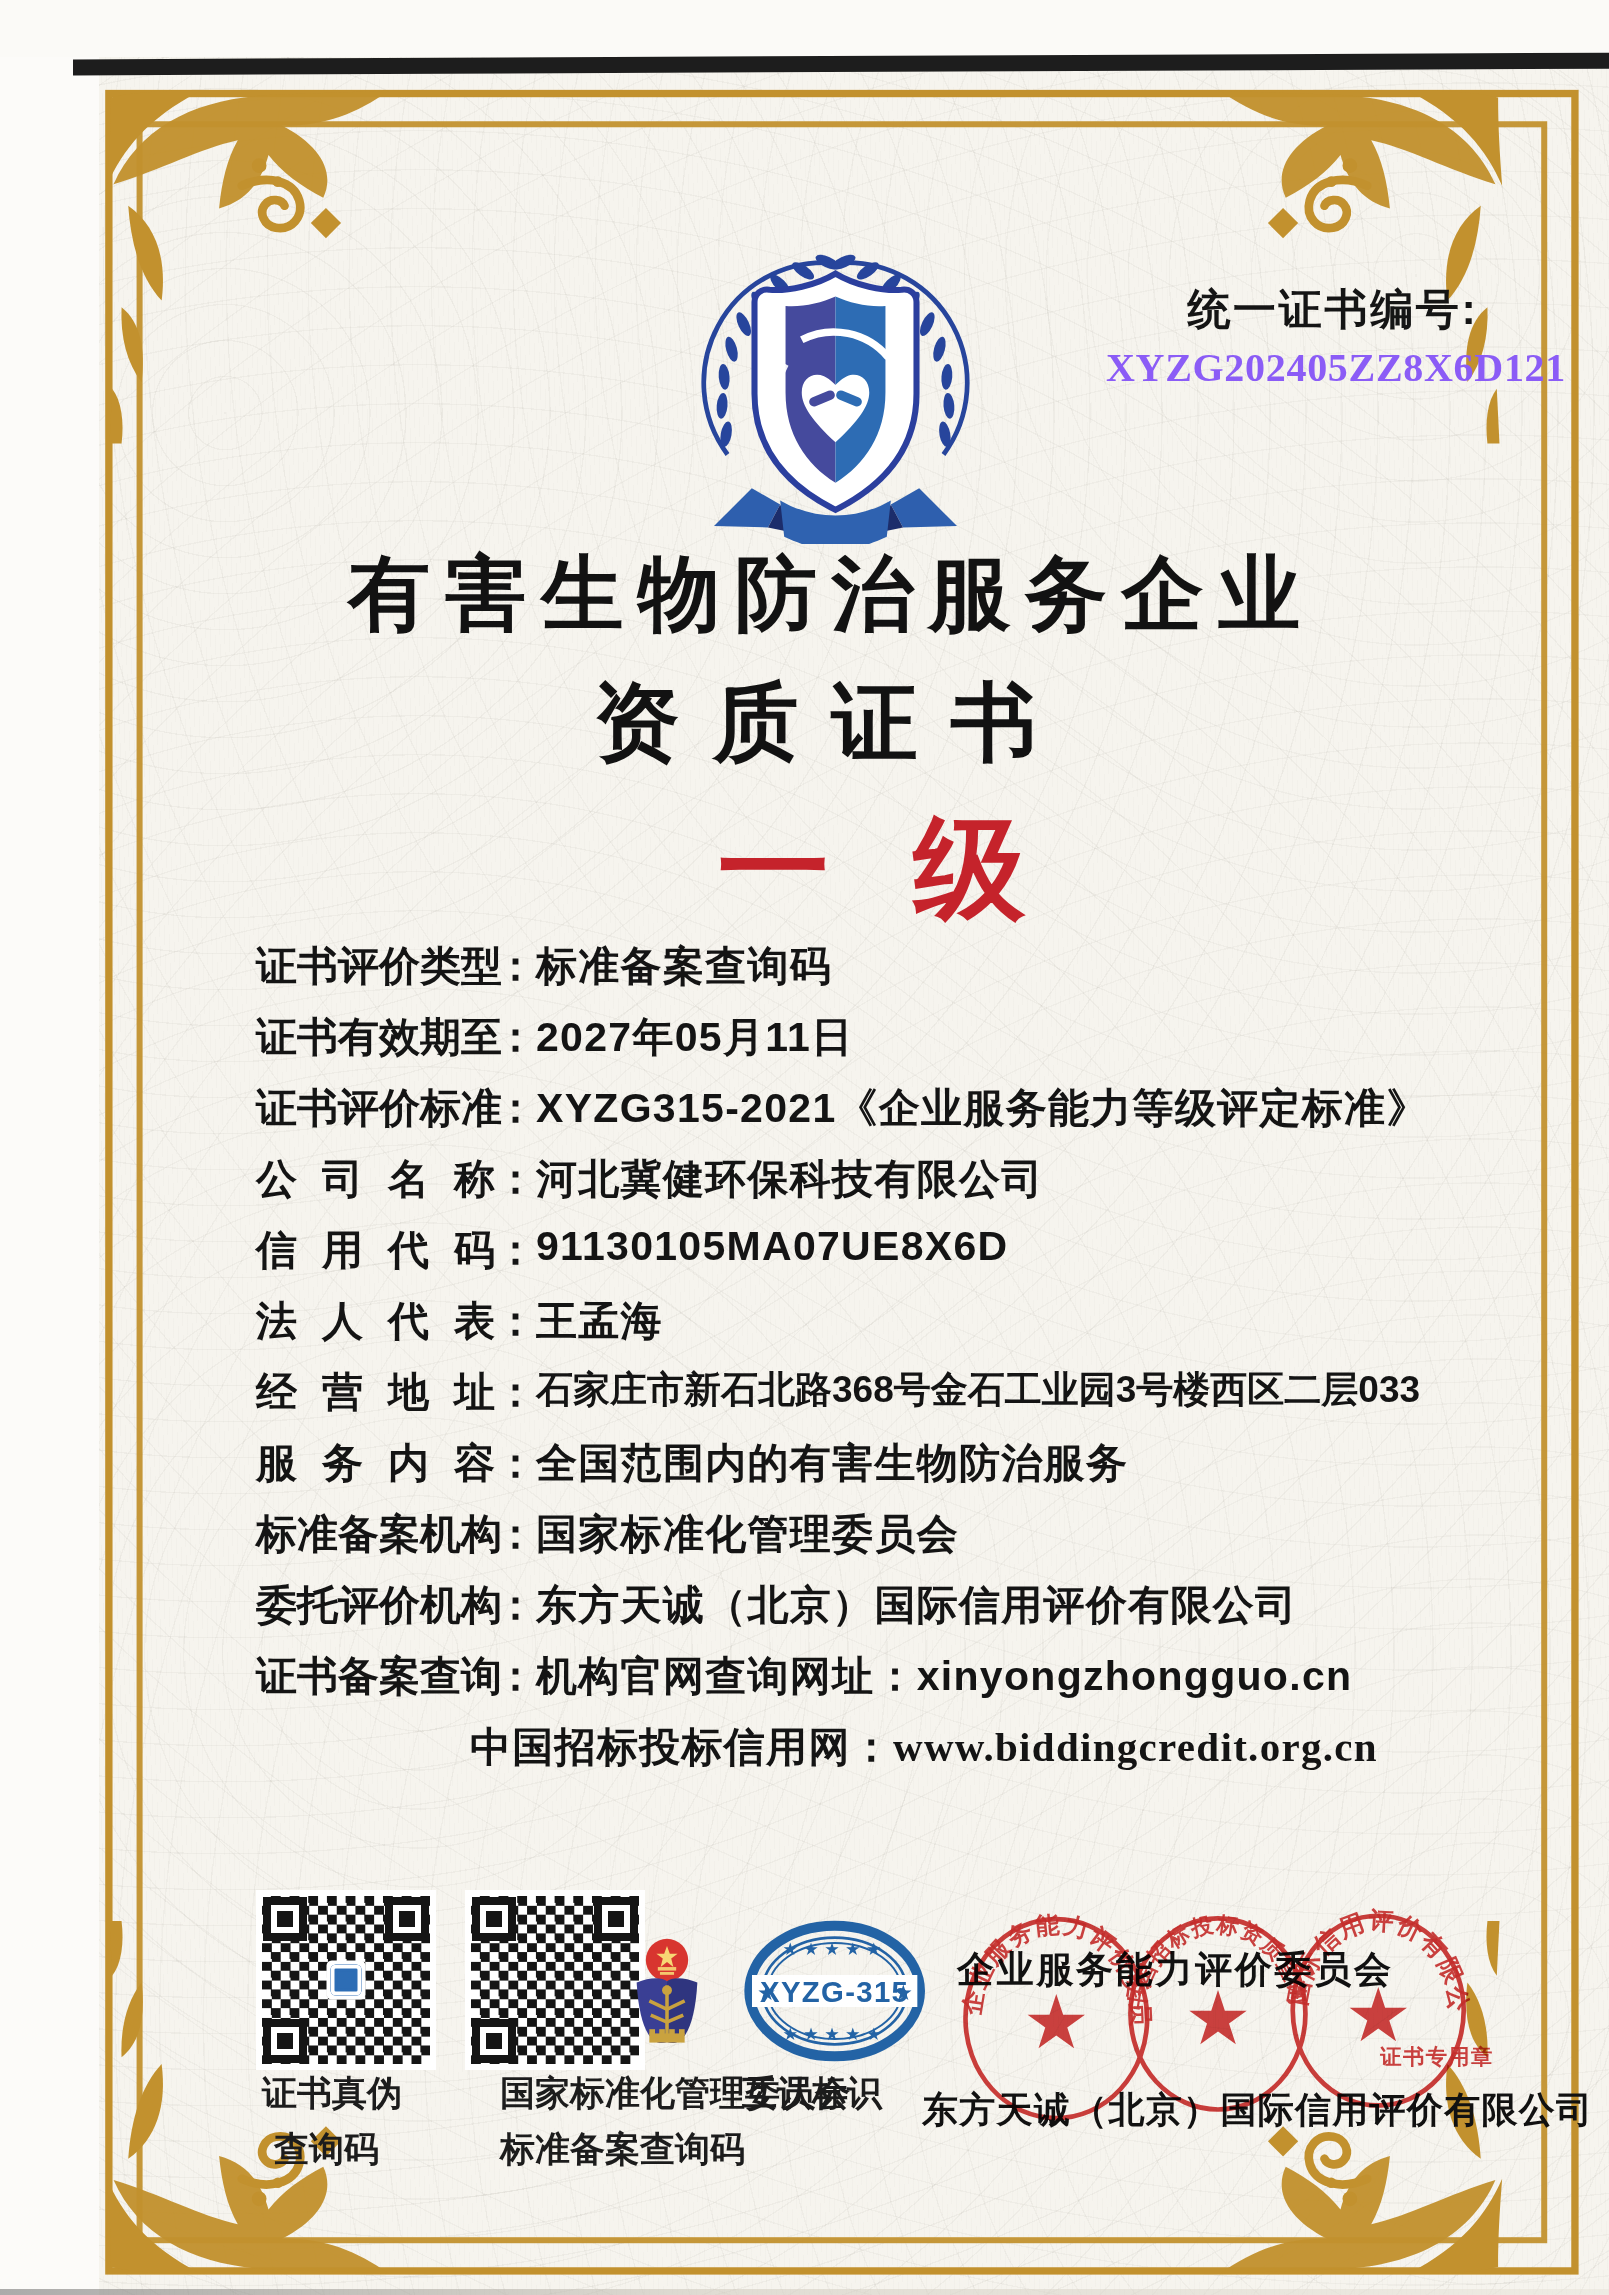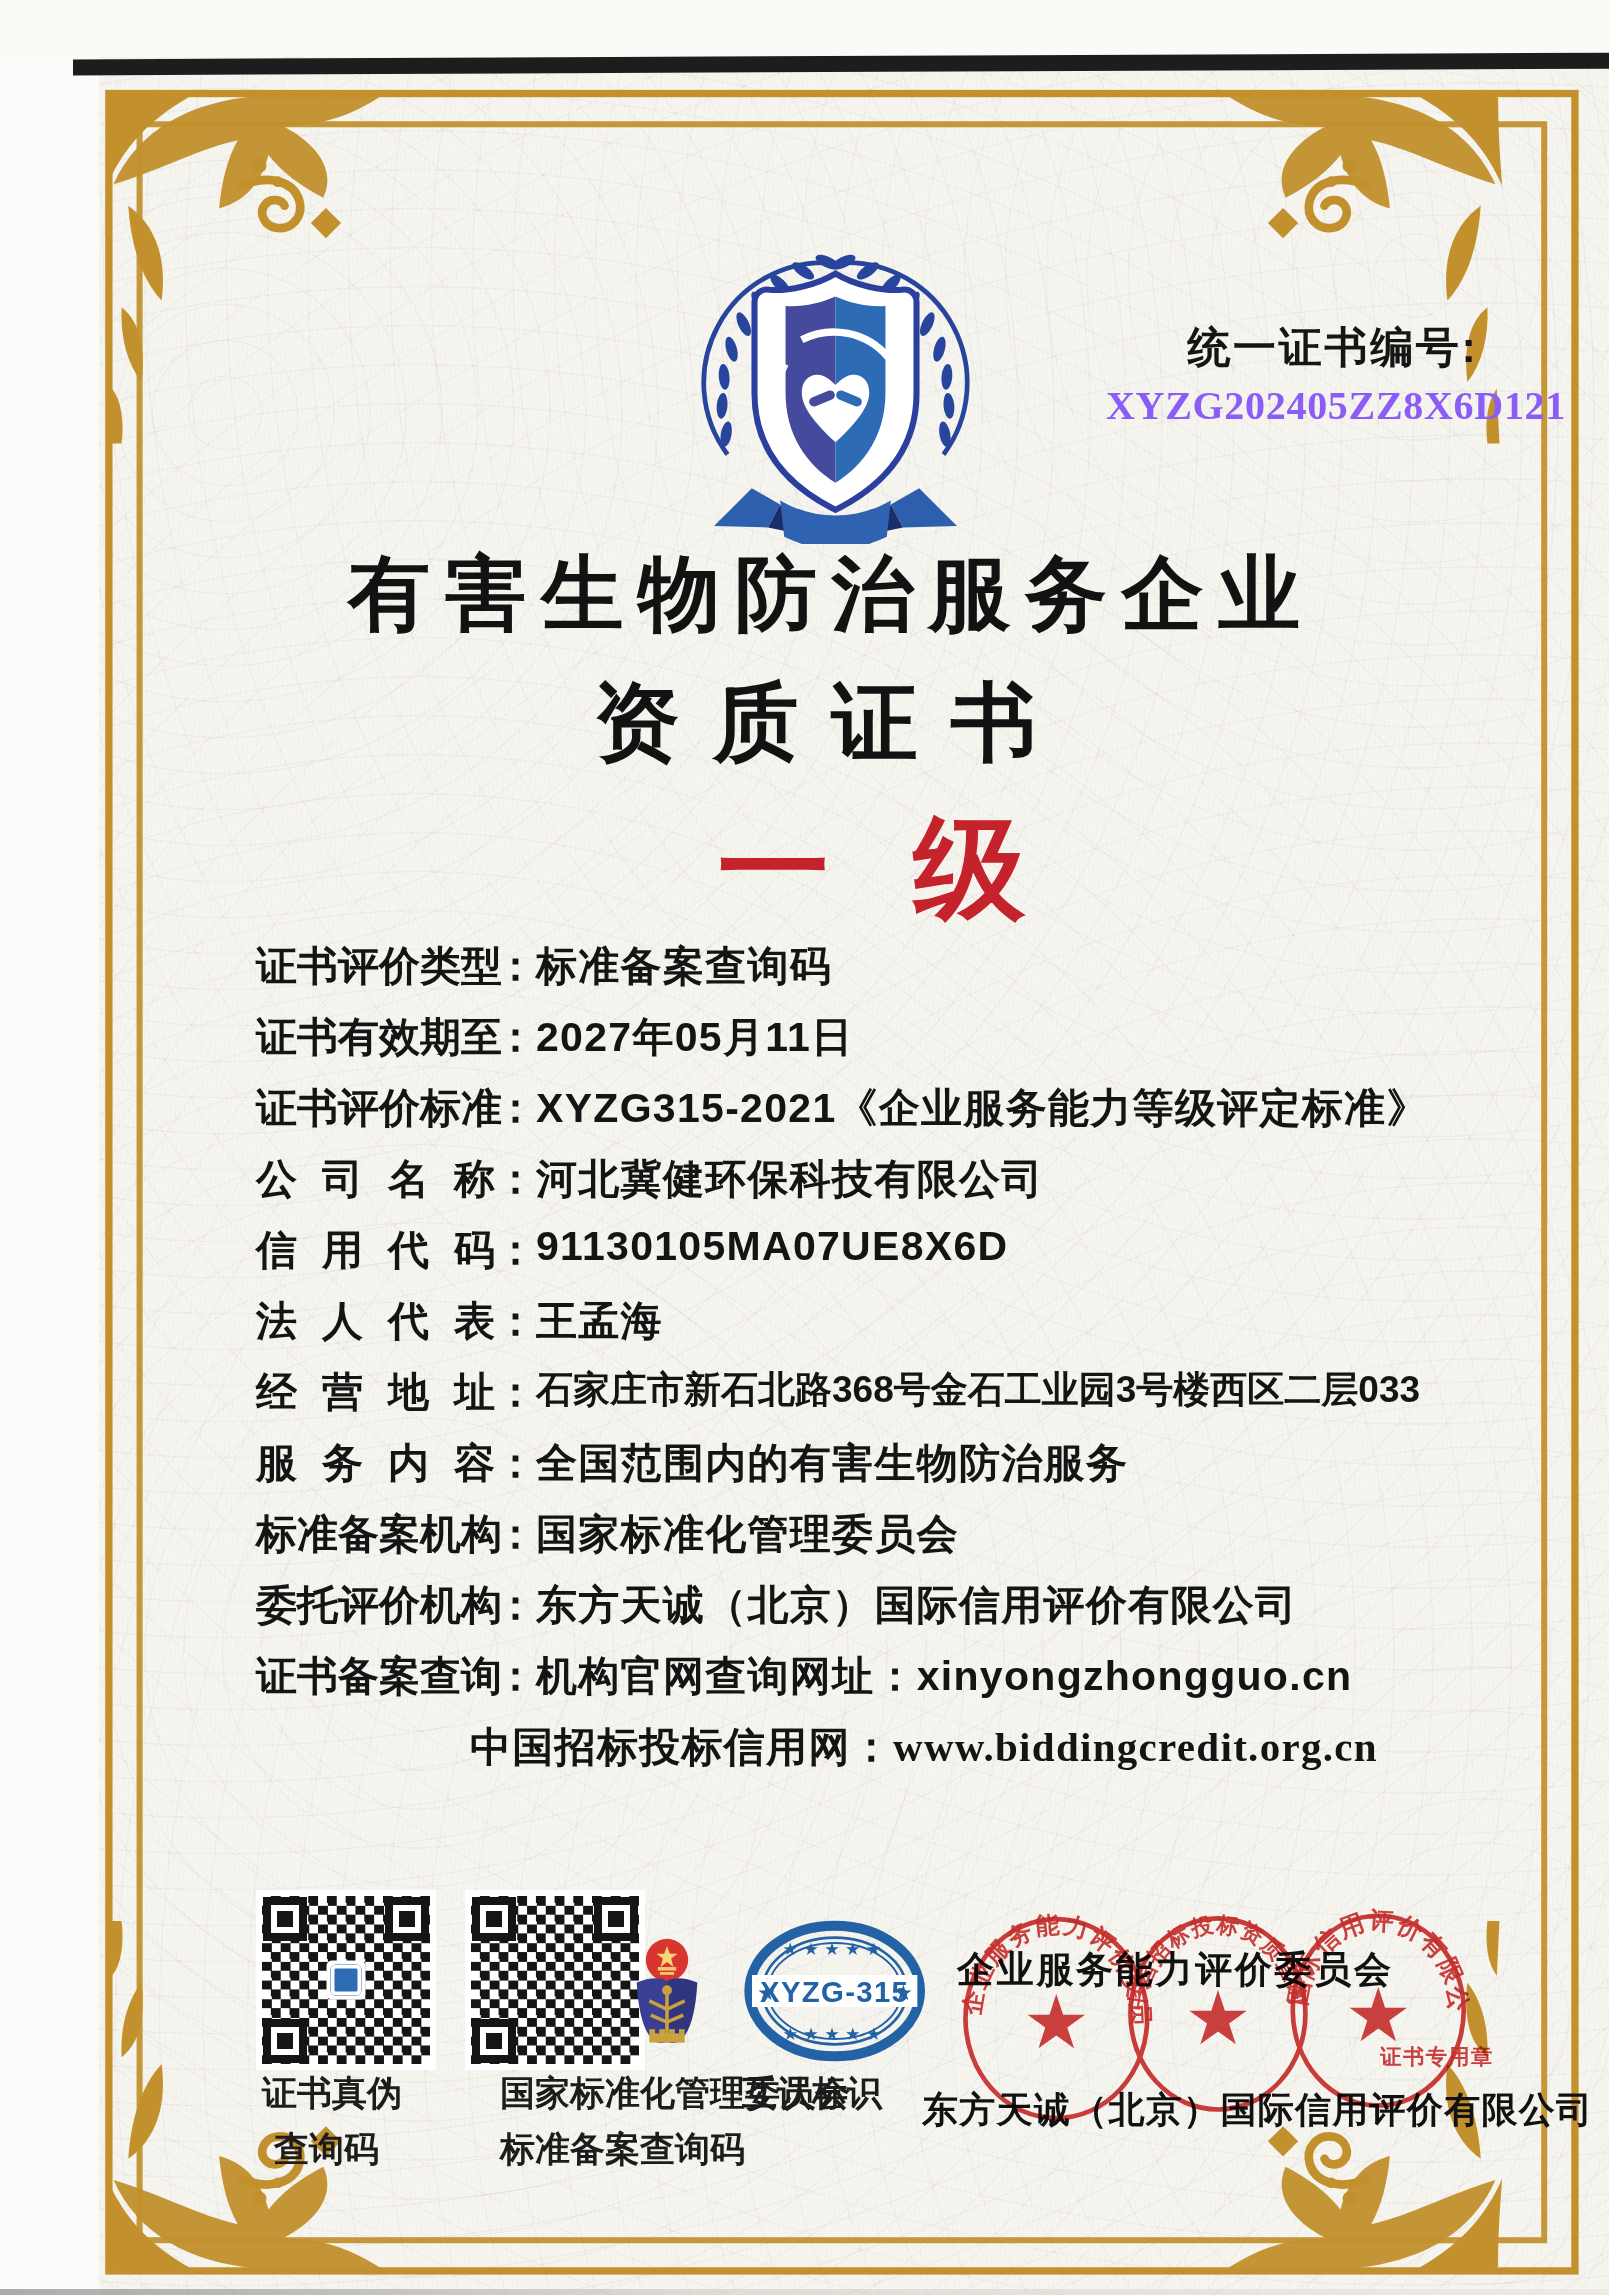--- a/index.html
+++ b/index.html
@@ -19,21 +19,21 @@
       repeating-radial-gradient(circle at 26% 72%, rgba(110,105,92,.055) 0 1.3px, transparent 1.3px 39px),
       repeating-radial-gradient(circle at 92% 88%, rgba(110,105,92,.05) 0 1.3px, transparent 1.3px 44px),
       repeating-linear-gradient(88deg, rgba(90,85,75,.025) 0 0.7px, transparent 0.7px 4.7px);
   }
   .scan-top-margin{position:absolute;left:0;top:0;width:100%;height:57px;background:#fbfaf7;z-index:6;}
   .scan-top{position:absolute;left:73px;right:-13.4px;top:56px;height:16px;background:#1d1d1d;transform:rotate(-0.25deg);z-index:7;}
   .scan-left{position:absolute;left:0;top:0;width:99px;height:100%;background:#fcfbf9;z-index:5;}
   .scan-bottom{position:absolute;left:0;bottom:0;width:100%;height:6px;background:linear-gradient(90deg,#6a6a6a,#cfcabe 45%,#e8e4da);opacity:.55;z-index:7;}
 
   svg.frame{position:absolute;left:0;top:0;z-index:1;}
-  .serial{position:absolute;left:1106px;top:281px;width:454px;text-align:center;z-index:3;margin-top:38px;}
+  .serial{position:absolute;left:1106px;top:281px;width:454px;text-align:center;z-index:3;}
   .serial-label{font-size:43px;font-weight:700;color:#151515;letter-spacing:2.7px;}
   .serial-number{margin-top:5.3px;font-size:40px;font-weight:700;color:#8b5cf6;
     font-family:"Liberation Serif","DejaVu Serif",serif;letter-spacing:0.7px;}
 
   svg.emblem{position:absolute;left:687px;top:230px;width:297px;height:314px;z-index:2;}
 
   .title1{position:absolute;left:107px;right:53px;top:540px;text-align:center;
     font-size:82px;font-weight:700;color:#121212;letter-spacing:14.7px;z-index:3;white-space:nowrap;}
   .title2{position:absolute;left:107px;right:53px;top:665px;text-align:center;
     font-size:86px;font-weight:700;color:#121212;letter-spacing:33px;z-index:3;white-space:nowrap;}

